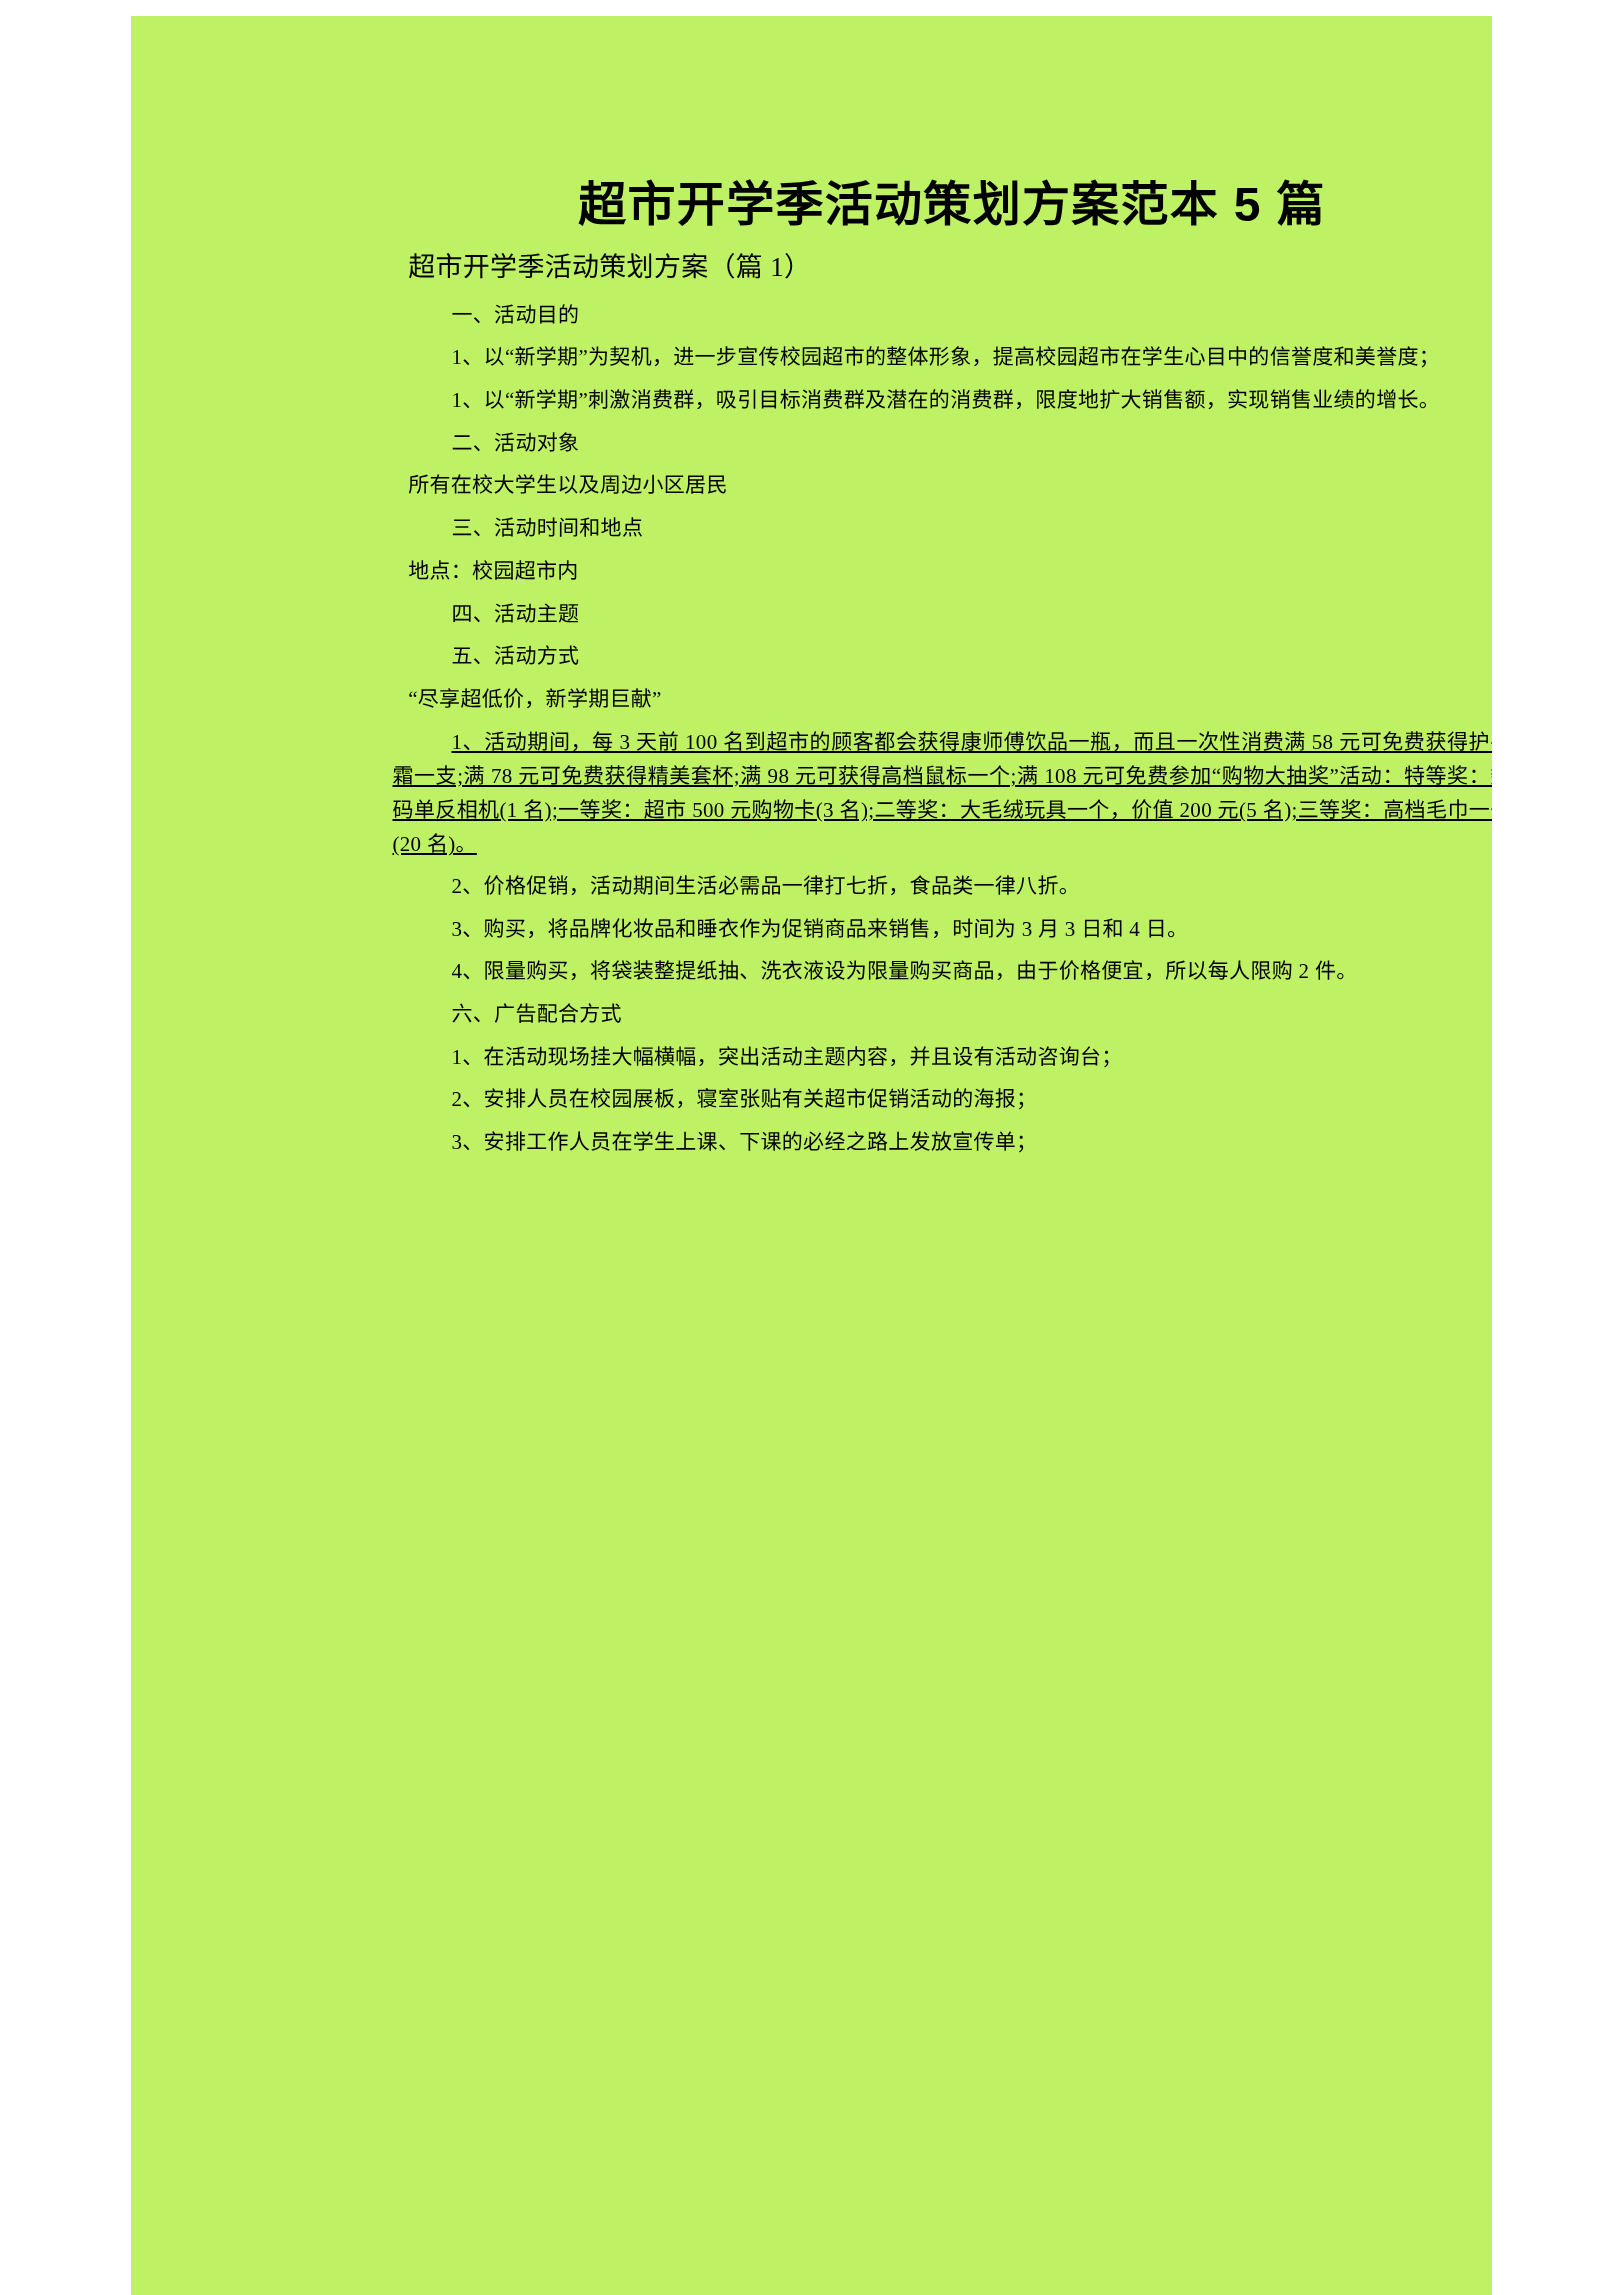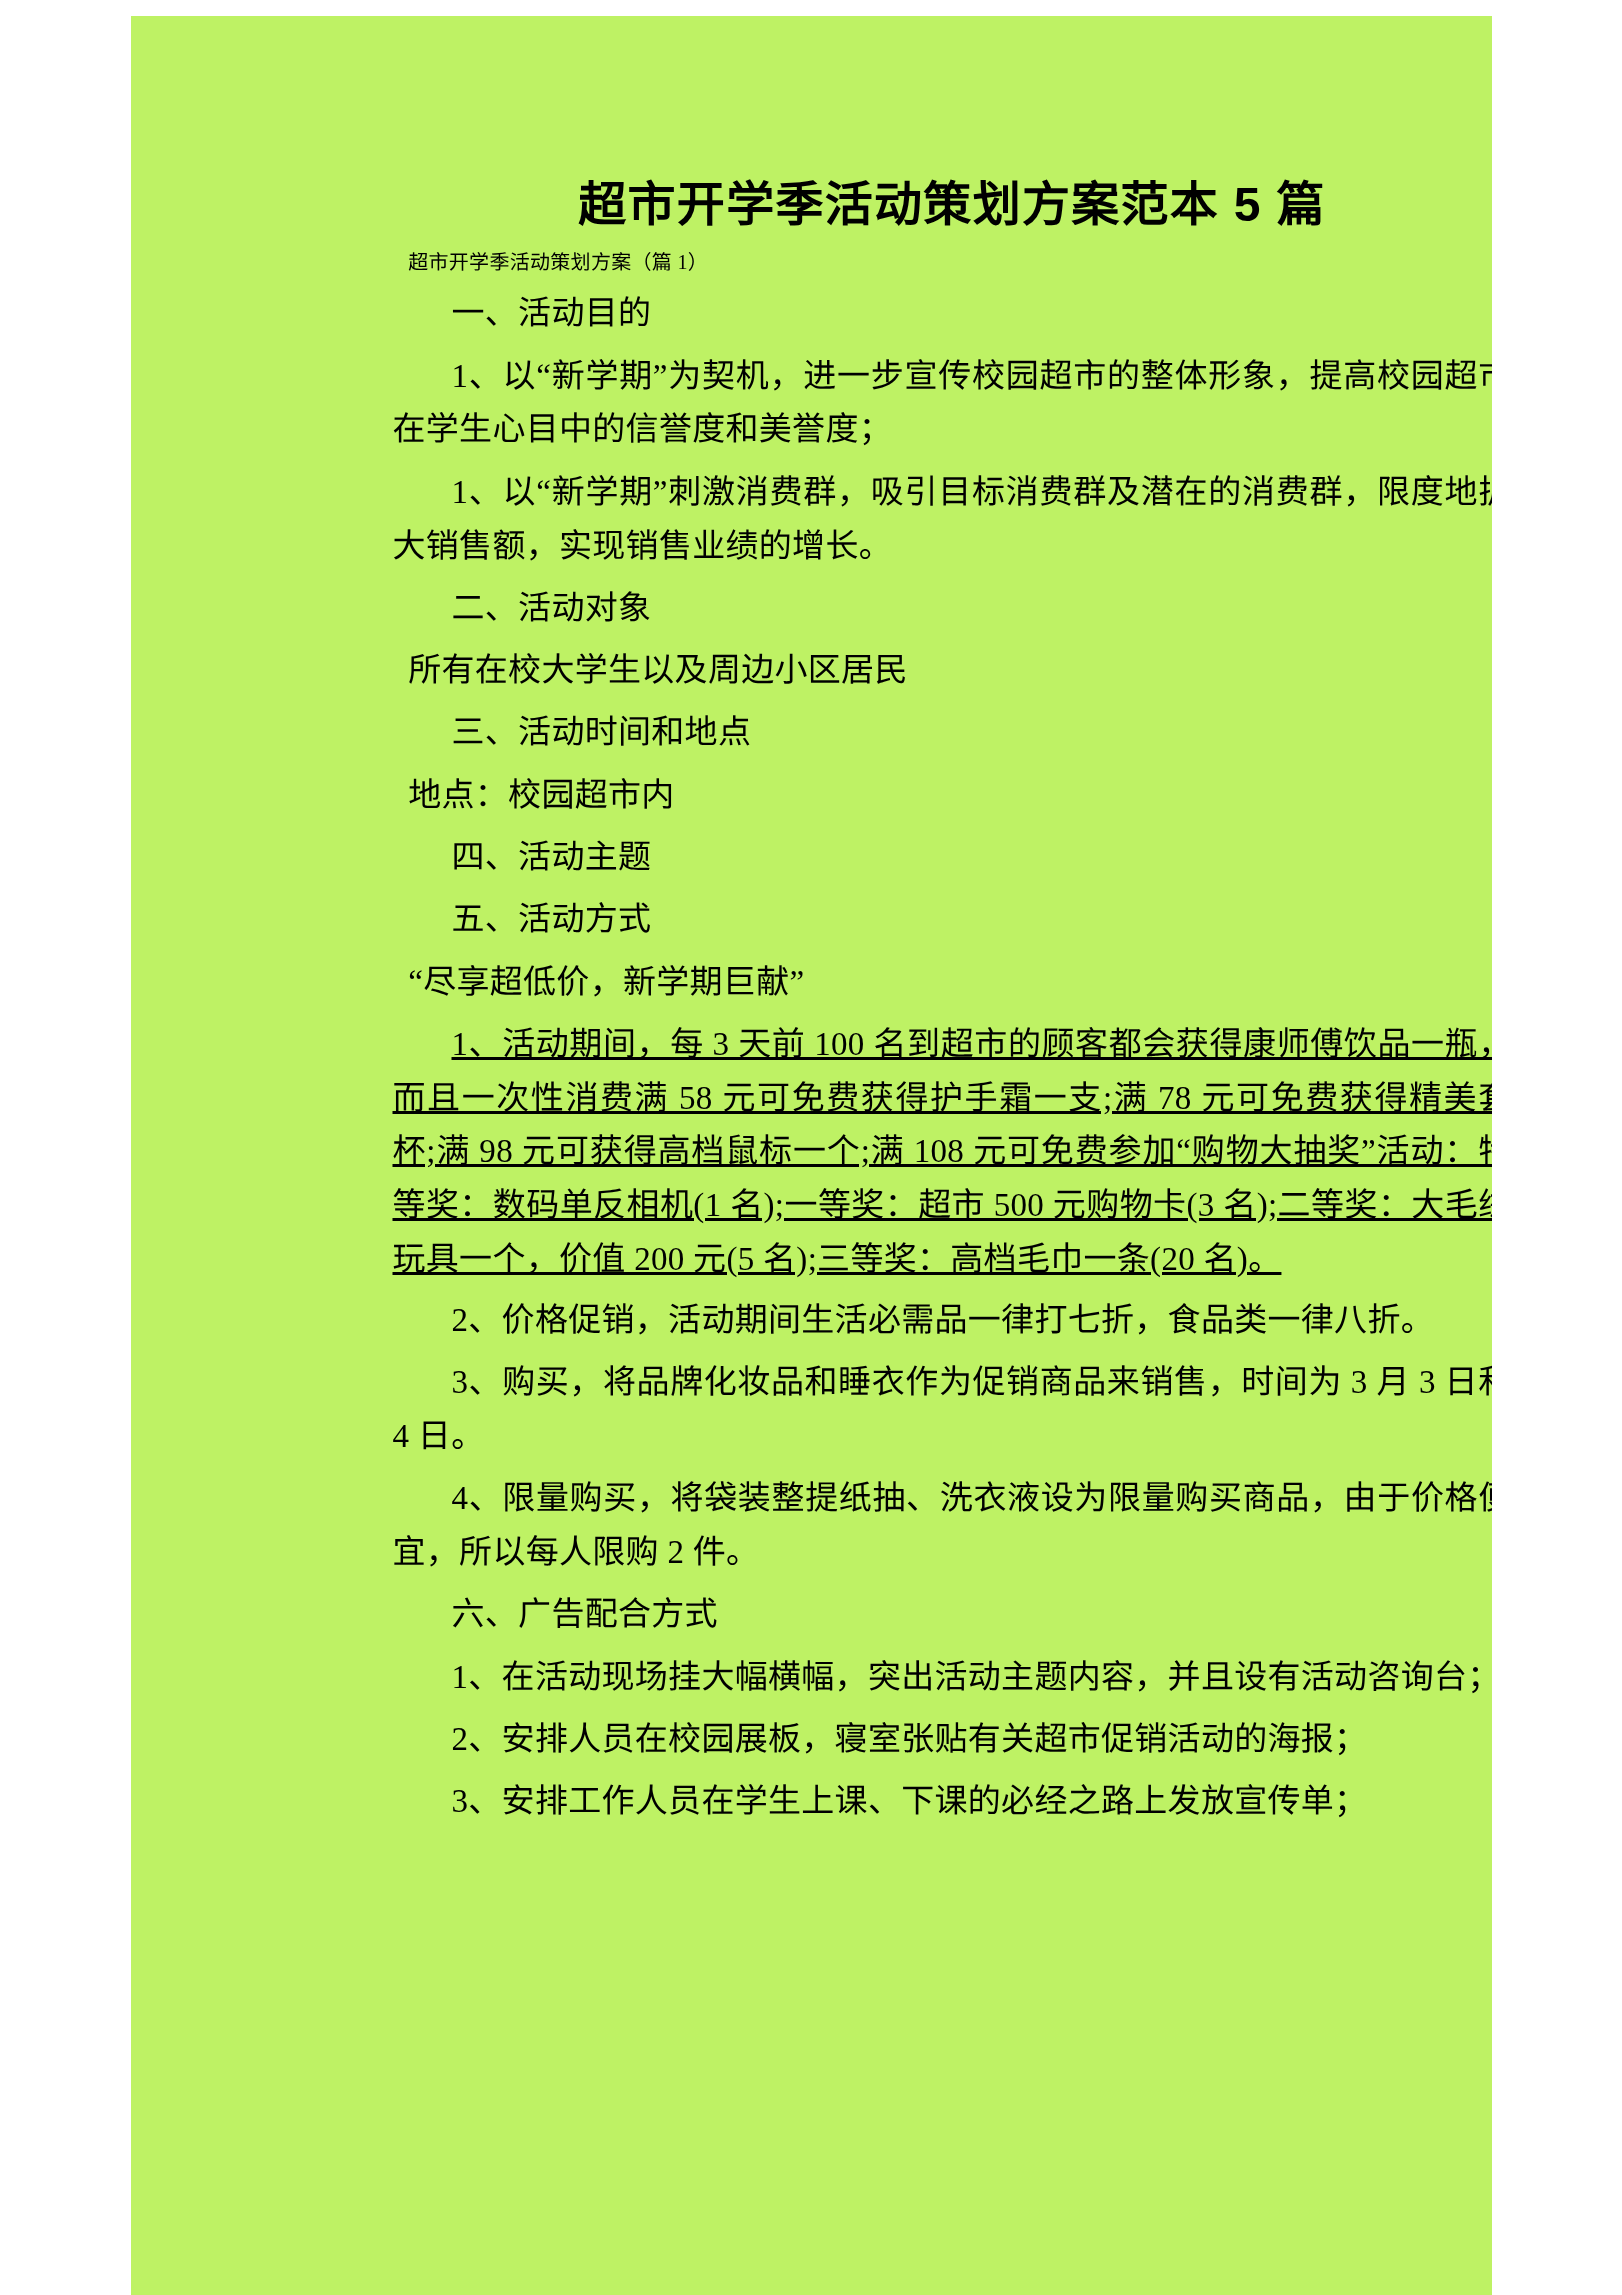--- a/index.html
+++ b/index.html
@@ -34,30 +34,30 @@
     line-height: 1.18;
     text-align: center;
     letter-spacing: 1.3px;
     margin: 0 0 14.4px 0;
     padding-top: 3.9px;
     white-space: nowrap;
   }
 
   
   .doc-subtitle {
-    font-size: 20px;
+    font-size: 27px;
     line-height: 1.45;
     margin: 0 0 10.5px 0;
     padding-left: 15.7px;
     letter-spacing: 0.3px;
   }
 
   
   p.para {
-    font-size: 33px;
+    font-size: 21px;
     line-height: 1.63;
     margin: 0 0 8.5px 0;
     text-align: justify;
     text-justify: inter-ideograph;
     letter-spacing: 0.3px;
     word-break: break-all;
   }
   p.indent {
     text-indent: 59px;
   }

